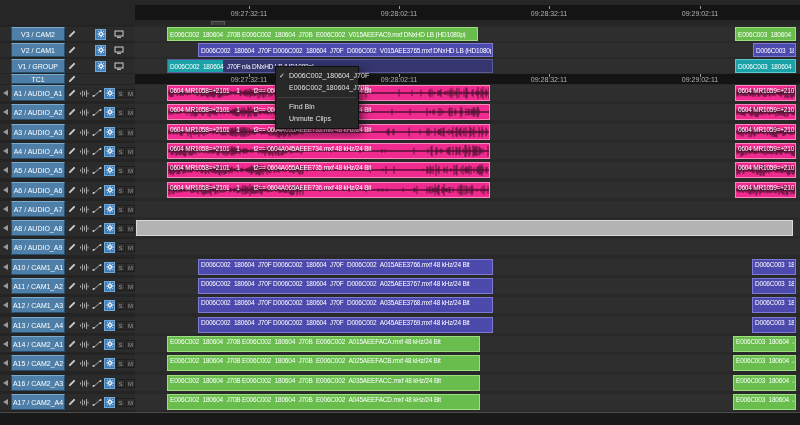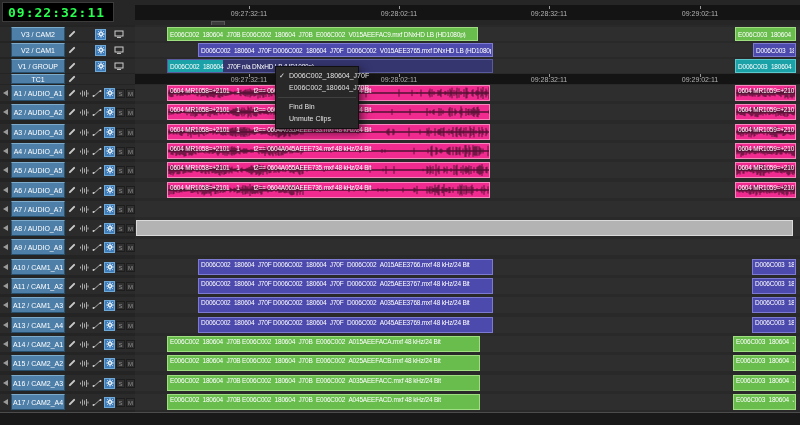--- a/index.html
+++ b/index.html
@@ -38,21 +38,20 @@
   .mitem .chk{position:absolute;left:3px;top:0;font-size:7px;color:#e2e2e2;}
   .msep{height:1px;background:#404040;margin:3px 2px;}
   #bottom-line{left:0;top:412px;width:800px;height:1px;background:#4c4c4c;}
   #bottom-bar{left:0;top:413px;width:800px;height:12px;background:#191919;}
 </style>
 </head>
 <body>
 
 <div id="stage">
   <div id="topbar" class="abs"></div>
-  <div id="tc-display" class="abs">09:22:32:11</div>
   <div id="nav-btn" class="abs">◄</div>
   <div id="hdr-base" class="abs"></div>
   <div id="tl-base" class="abs"></div>
   <div id="ruler1" class="abs ruler" style="left:135px;top:5px;width:665px;height:15px;">
       <div class="tick" style="left: 114px;"></div>
       <div class="lbl" style="left: 114px;">09:27:32:11</div>
       <div class="tick" style="left: 264px;"></div>
       <div class="lbl" style="left: 264px;">09:28:02:11</div>
       <div class="tick" style="left: 414px;"></div>
       <div class="lbl" style="left: 414px;">09:28:32:11</div>

